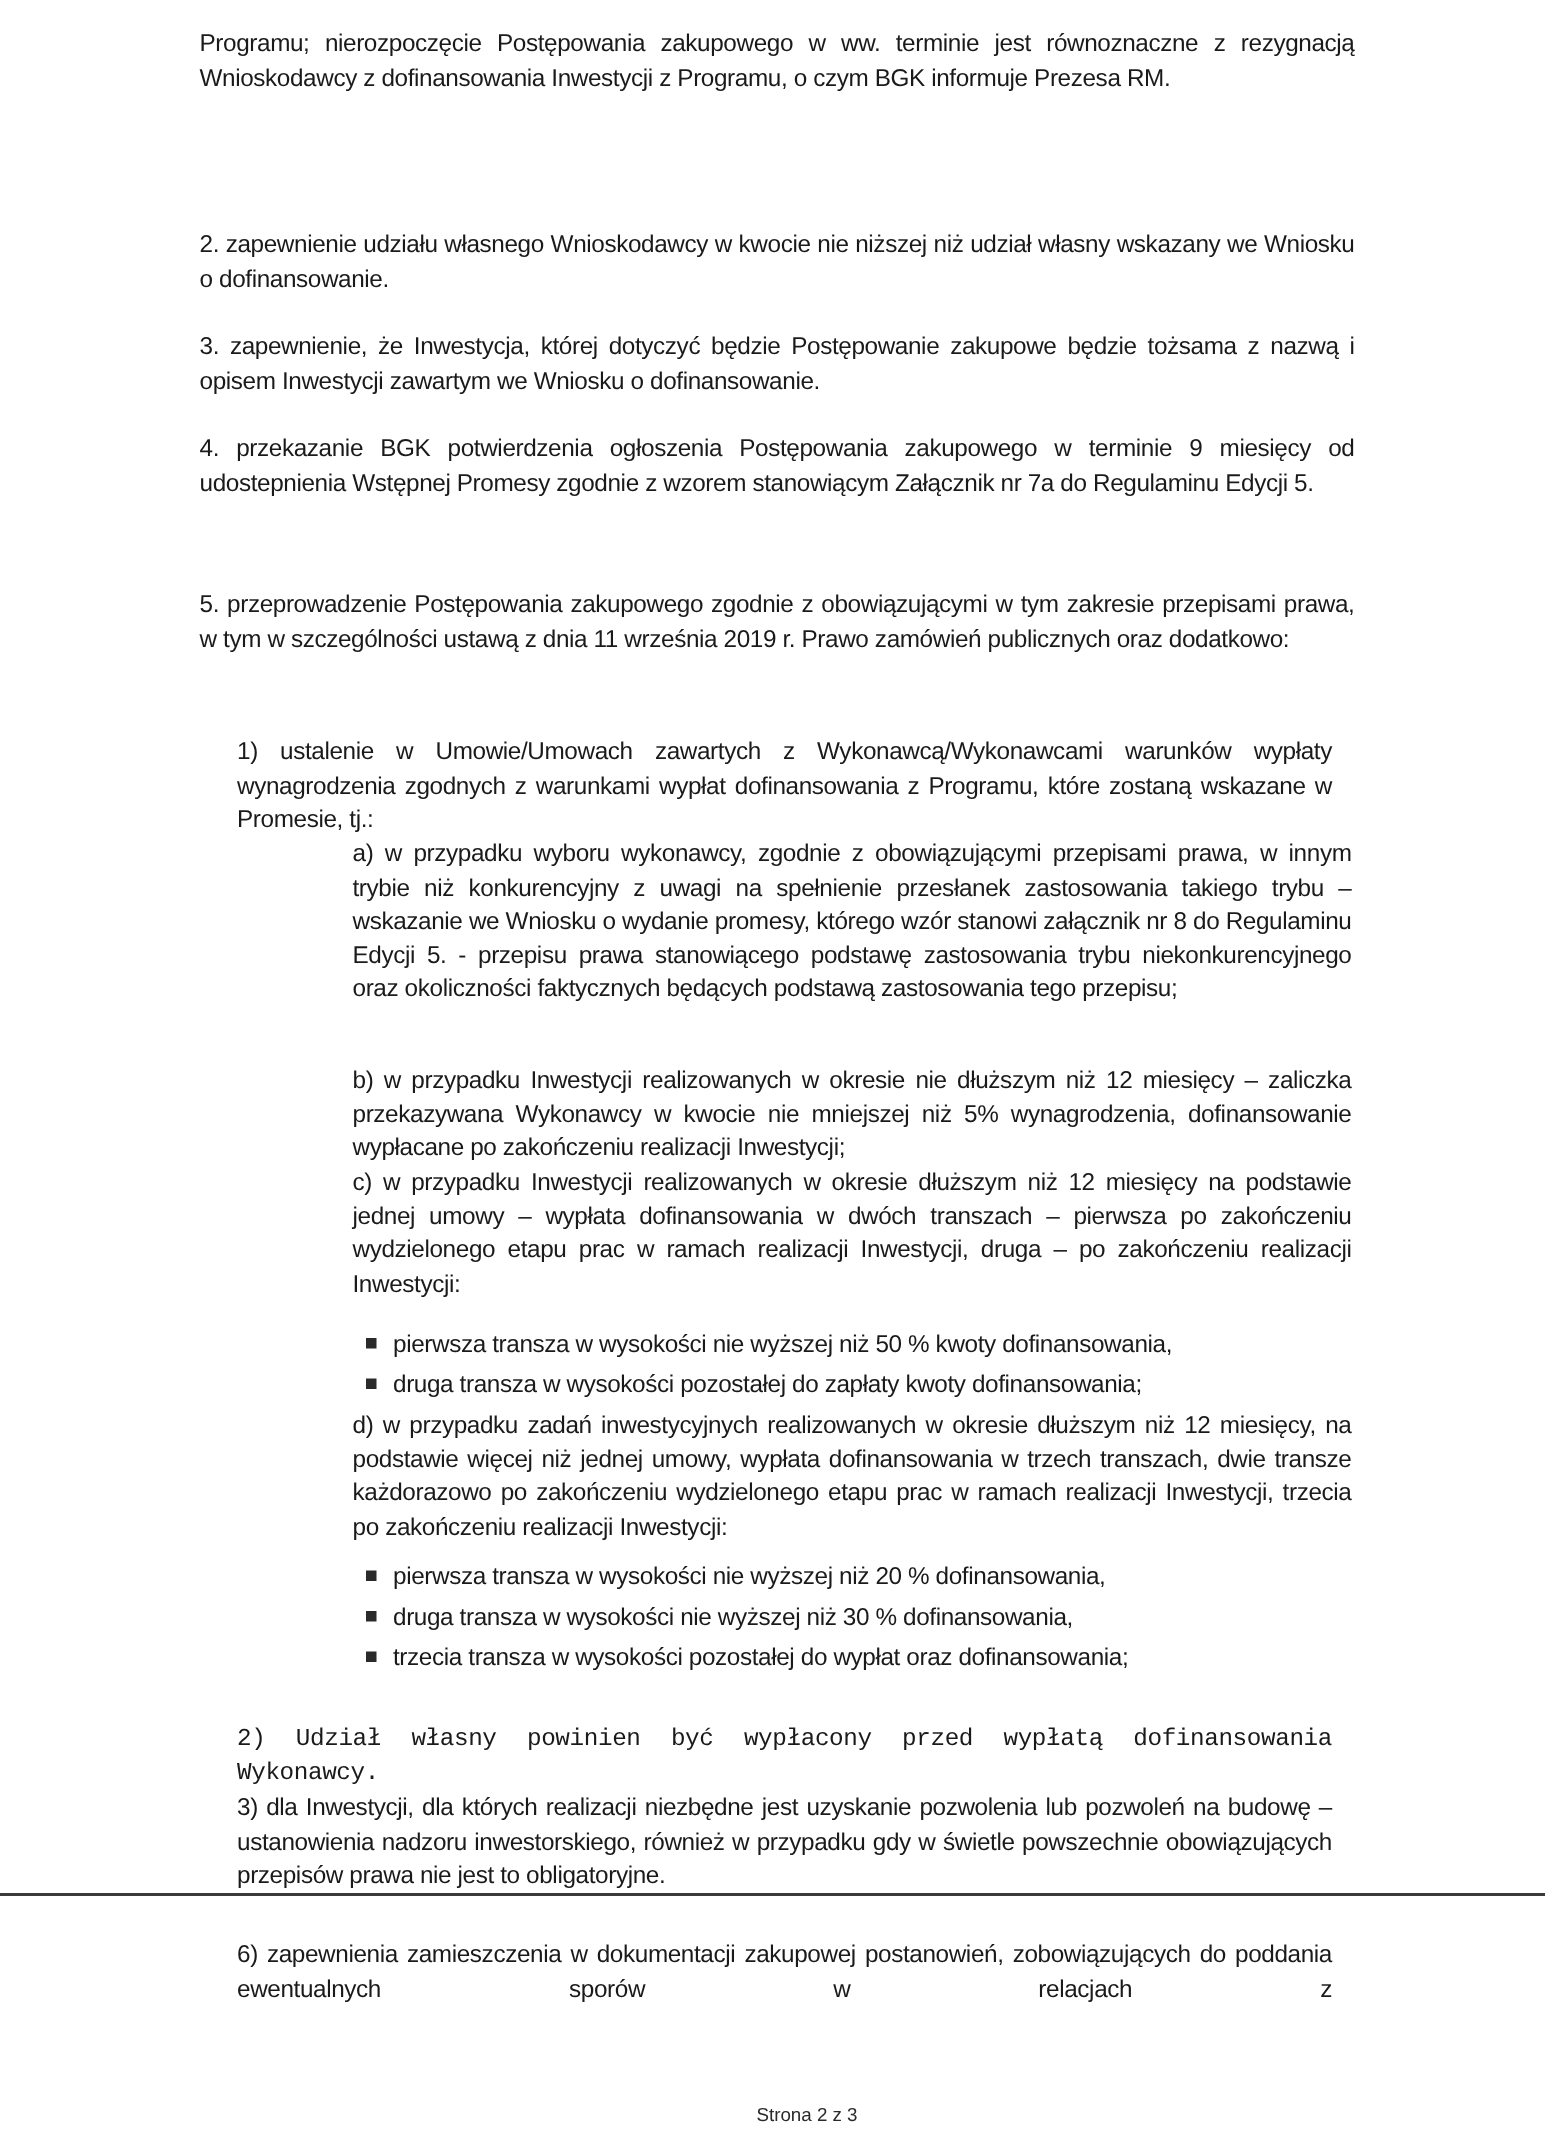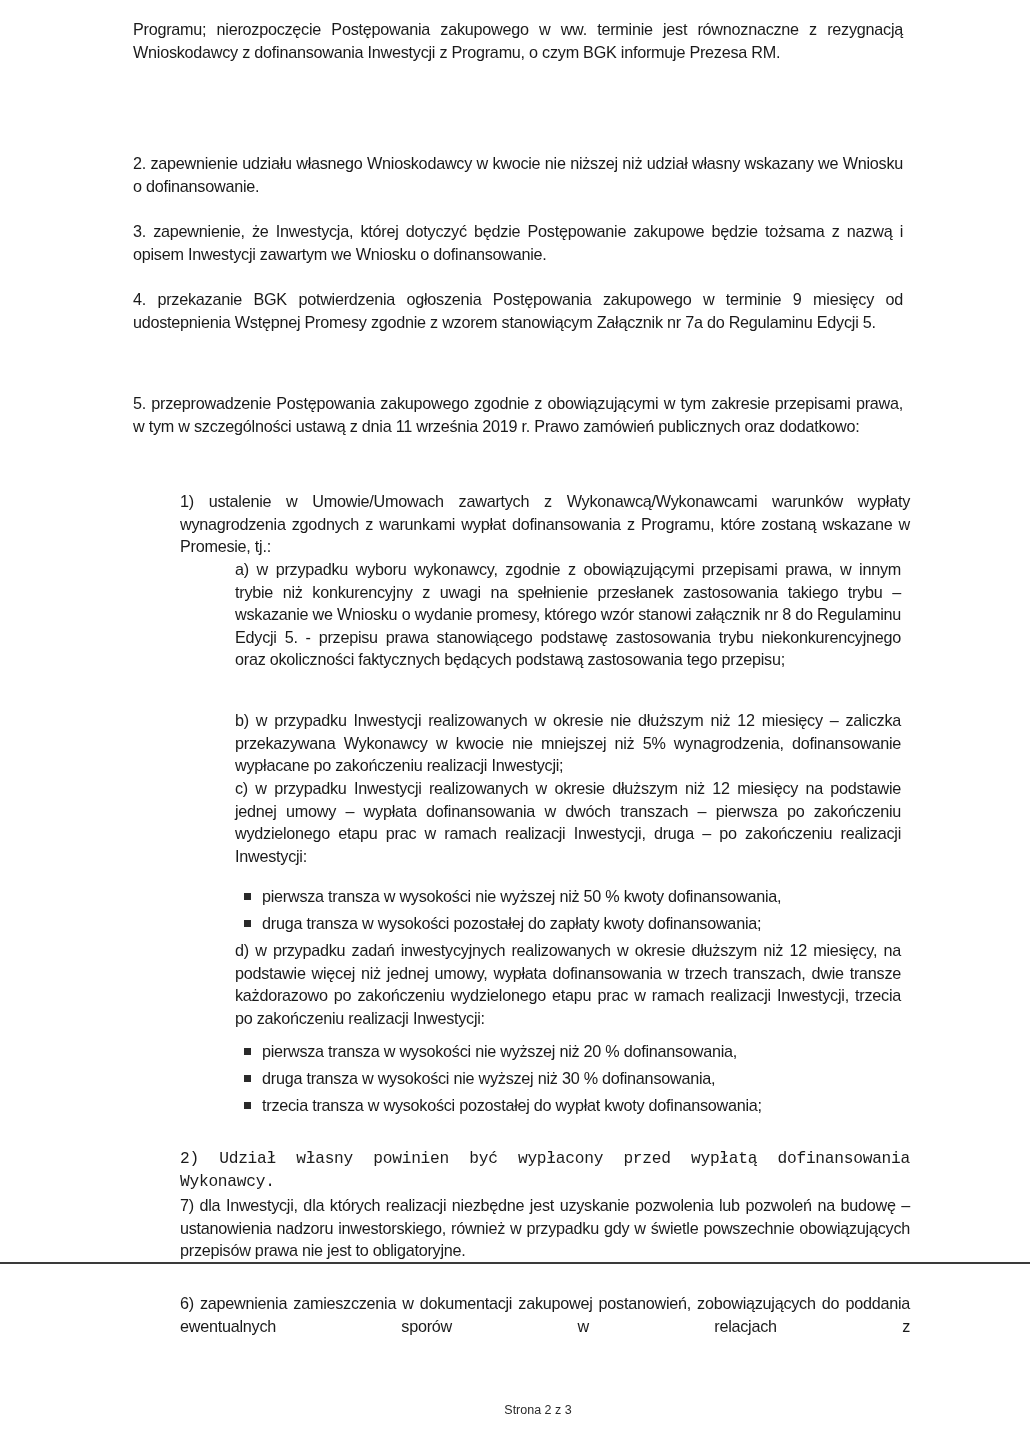--- a/index.html
+++ b/index.html
@@ -27,21 +27,21 @@
       position: absolute;
       font-size: 16.2px;
       line-height: 22.6px;
       text-align: justify;
       letter-spacing: -0.25px;
       word-spacing: 0px;
       font-stretch: condensed;
     }
     .p.last-left { text-align-last: left; }
     .lvl0 { left: 133px; width: 770px; }
-    .lvl1 { left: 180px; width: 730px; }
+    .lvl1 { left: 158px; width: 730px; }
     .lvl2 { left: 235px; width: 666px; }
     .bullet-item {
       position: absolute;
       left: 244px;
       font-size: 16.2px;
       line-height: 22.6px;
       letter-spacing: -0.25px;
       white-space: nowrap;
     }
     .bullet-glyph {
@@ -103,26 +103,26 @@
 
   <div class="p lvl2 last-left" style="top:939px;">d) w przypadku zadań inwestycyjnych realizowanych w okresie dłuższym niż 12 miesięcy, na podstawie więcej niż jednej umowy, wypłata dofinansowania w trzech transzach, dwie transze każdorazowo po zakończeniu wydzielonego etapu prac w ramach realizacji Inwestycji, trzecia po zakończeniu realizacji Inwestycji:</div>
 
   <div class="bullet-item" style="top:1040px;">
     <span class="bullet-glyph"></span><span>pierwsza transza w wysokości nie wyższej niż 20 % dofinansowania,</span>
   </div>
   <div class="bullet-item" style="top:1067px;">
     <span class="bullet-glyph"></span><span>druga transza w wysokości nie wyższej niż 30 % dofinansowania,</span>
   </div>
   <div class="bullet-item" style="top:1094px;">
-    <span class="bullet-glyph"></span><span>trzecia transza w wysokości pozostałej do wypłat kwoty dofinansowania;</span>
+    <span class="bullet-glyph"></span><span>trzecia transza w wysokości pozostałej do wypłat oraz dofinansowania;</span>
   </div>
 
   <div class="p lvl1 last-left" style="top:1148px;font-family:Liberation Mono, monospace;">2) Udział własny powinien być wypłacony przed wypłatą dofinansowania Wykonawcy.</div>
 
-  <div class="p lvl1 last-left" style="top:1194px;">7) dla Inwestycji, dla których realizacji niezbędne jest uzyskanie pozwolenia lub pozwoleń na budowę – ustanowienia nadzoru inwestorskiego, również w przypadku gdy w świetle powszechnie obowiązujących przepisów prawa nie jest to obligatoryjne.</div>
+  <div class="p lvl1 last-left" style="top:1194px;">3) dla Inwestycji, dla których realizacji niezbędne jest uzyskanie pozwolenia lub pozwoleń na budowę – ustanowienia nadzoru inwestorskiego, również w przypadku gdy w świetle powszechnie obowiązujących przepisów prawa nie jest to obligatoryjne.</div>
 
   <div class="hr-line"></div>
 
   <div class="p lvl1" style="top:1292px; text-align-last: justify;">6) zapewnienia zamieszczenia w dokumentacji zakupowej postanowień, zobowiązujących do poddania ewentualnych sporów w relacjach z</div>
 
   <div class="footer">
     <span>Strona 2 z 3</span>
   </div>
 
 </div>

